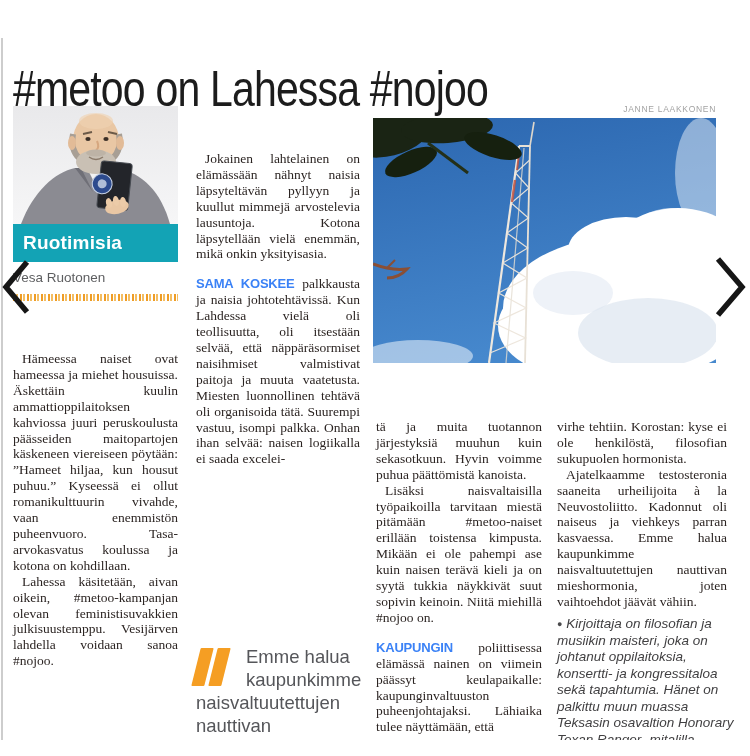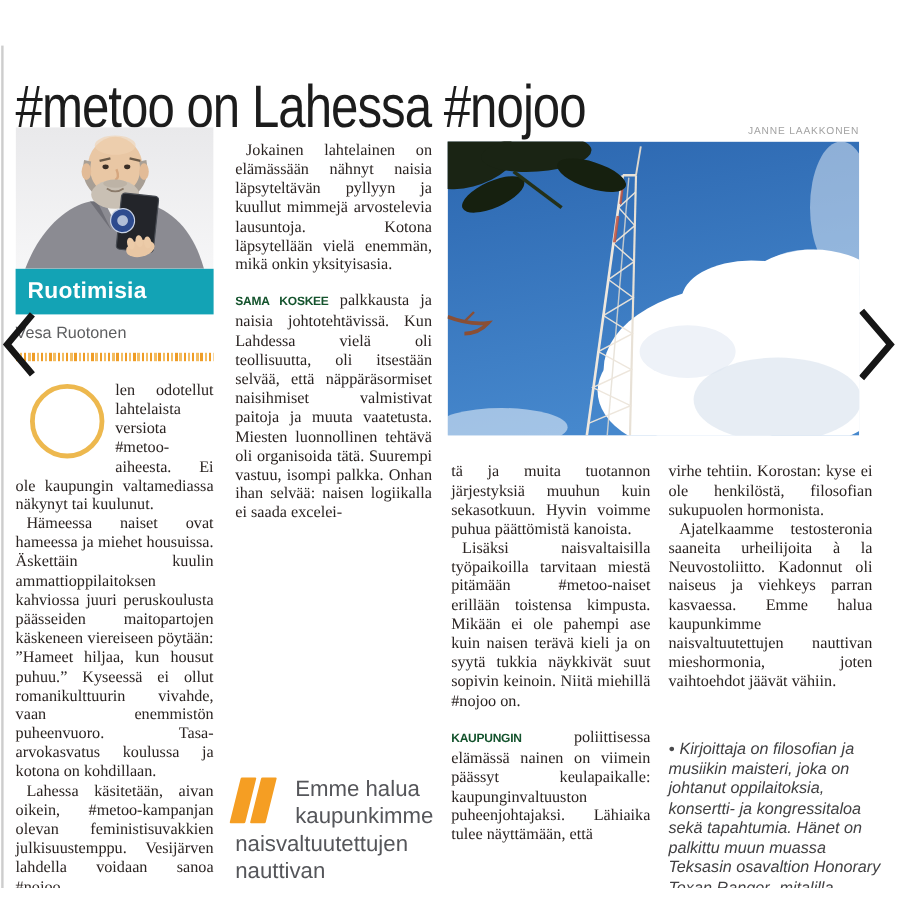--- a/index.html
+++ b/index.html
@@ -19,26 +19,26 @@
   .byline{position:absolute;left:13px;top:270px;width:165px;
           font-family:"Liberation Sans",sans-serif;font-size:13.5px;color:#5d5e60;}
   .dash-divider{position:absolute;left:13px;top:294px;width:165px;height:7px;
           background:repeating-linear-gradient(90deg,#ef9d26 0 2px,#fff 2px 3.5px,#f3bd62 3.5px 5.5px,#fff 5.5px 7px);}
 
   .nav-chev{position:absolute;background:transparent;border:0;padding:0;cursor:pointer;}
   .chev-left{left:0;top:258px;}
   .chev-right{left:712px;top:254px;}
 
   .col{position:absolute;font-size:13.5px;line-height:15.9px;text-align:justify;
-       hyphens:auto;-webkit-hyphens:auto;}
+       hyphens:auto;margin-top:34px;-webkit-hyphens:auto;}
   .col p{margin:0;}
   .col p.indent{text-indent:9px;}
   .col p.spaced{margin-top:14px;}
-  .lead{font-family:"Liberation Sans",sans-serif;font-weight:bold;font-size:10px;
-        letter-spacing:-.2px;color:#14532d;}
+  .lead{font-family:"Liberation Sans",sans-serif;font-weight:bold;font-size:13px;
+        letter-spacing:-.2px;color:#3b82f6;}
   .col1{left:13px;top:317px;width:165px;}
   .col2{left:196px;top:117px;width:164px;}
   .col3{left:376px;top:385px;width:166px;}
   .col4{left:557px;top:385px;width:170px;}
 
   .drop-ring{float:left;width:54px;height:54px;border:4px solid #edb84e;border-radius:50%;
              margin:3px 9px 2px 12px;}
   .sr{position:absolute;width:1px;height:1px;overflow:hidden;clip:rect(0 0 0 0);}
 
   .credit{position:absolute;left:373px;top:104px;width:343px;text-align:right;
@@ -157,26 +157,20 @@
       <ellipse cx="120" cy="28" rx="30" ry="11" fill="#16200f" transform="rotate(18 120 28)"></ellipse>
       <ellipse cx="38" cy="44" rx="28" ry="11" fill="#16200f" transform="rotate(-24 38 44)"></ellipse>
       <path d="M55,25 L95,55" stroke="#243018" stroke-width="3" fill="none"></path>
 
       <path d="M0,146 q18,7 34,5 q-8,9 -20,9" stroke="#8a4f35" stroke-width="3" fill="none"></path>
       <path d="M14,150 l8,-8" stroke="#8a4f35" stroke-width="2" fill="none"></path>
     </svg>
   </div>
 
   <div class="col col1">
-    <p>
-      <span class="drop-ring">
-          <span class="sr">O</span>
-        </span>
-      <span>len odotellut lahtelaista versiota #metoo-aiheesta. Ei ole kaupungin valtamediassa näkynyt tai kuulunut.</span>
-    </p>
     <p class="indent">Hämeessa naiset ovat hameessa ja miehet housuissa. Äskettäin kuulin ammattioppilaitoksen kahviossa juuri peruskoulusta päässeiden maitopartojen käskeneen viereiseen pöytään: ”Hameet hiljaa, kun housut puhuu.” Kyseessä ei ollut romanikulttuurin vivahde, vaan enemmistön puheenvuoro. Tasa-arvokasvatus koulussa ja kotona on kohdillaan.</p>
     <p class="indent">Lahessa käsitetään, aivan oikein, #metoo-kampanjan olevan feministisuvakkien julkisuustemppu. Vesijärven lahdella voidaan sanoa #nojoo.</p>
   </div>
 
   <div class="col col2">
     <p class="indent">Jokainen lahtelainen on elämässään nähnyt naisia läpsyteltävän pyllyyn ja kuullut mimmejä arvostelevia lausuntoja. Kotona läpsytellään vielä enemmän, mikä onkin yksityisasia.</p>
     <p class="spaced">
       <strong class="lead">SAMA KOSKEE</strong>
       <span>palkkausta ja naisia johtotehtävissä. Kun Lahdessa vielä oli teollisuutta, oli itsestään selvää, että näppäräsormiset naisihmiset valmistivat paitoja ja muuta vaatetusta. Miesten luonnollinen tehtävä oli organisoida tätä. Suurempi vastuu, isompi palkka. Onhan ihan selvää: naisen logiikalla ei saada excelei-</span>
     </p>

